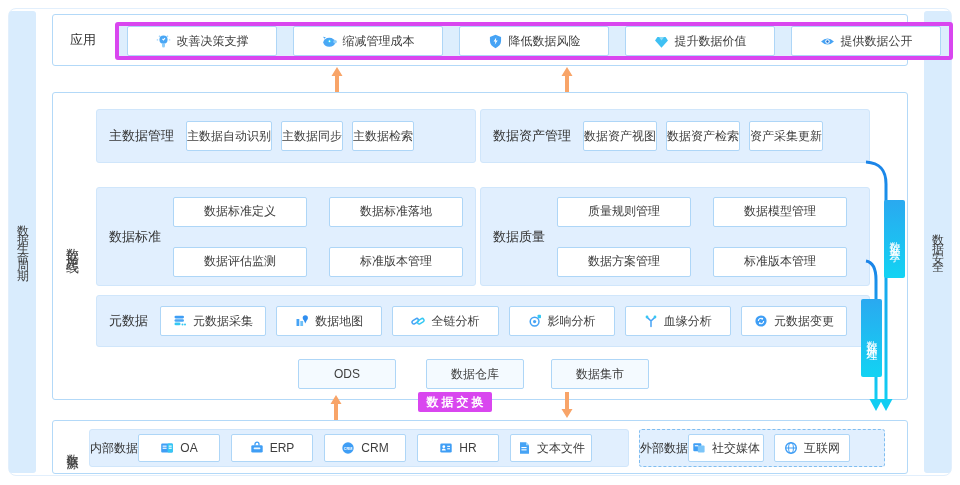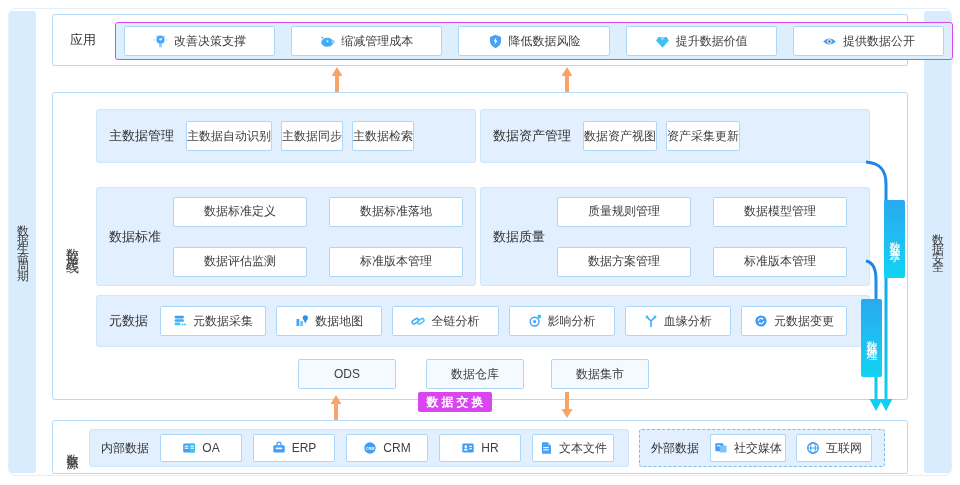--- a/index.html
+++ b/index.html
@@ -21,21 +21,21 @@
   .bus-box { left:52px; top:92px; width:856px; height:308px; }
   .src-box { left:52px; top:420px; width:856px; height:54px; }
 
   .side-label { position:absolute; left:0; top:0; width:60px; height:100%;
                 display:flex; align-items:center; justify-content:center;
                 font-size:13px; color:#333; }
   .vside { position:absolute; left:4px; top:0; width:30px; height:100%;
            display:flex; align-items:center; justify-content:center; }
   .vside .vtext { letter-spacing:4px; font-size:13px; }
 
-  .strip { position:absolute; background:#ddeefd; border:1px solid #d946ef; border-radius:3px;
+  .strip { position:absolute; background:#ddeefd; border:4px solid #d946ef; border-radius:3px;
            display:flex; align-items:center; }
   .app-strip { left:62px; top:7px; width:838px; height:38px; padding:0 8px; gap:16px; }
 
   .btn { background:#fff; border:1px solid #aed6f7; border-radius:2px;
          display:flex; align-items:center; justify-content:center; gap:6px;
          font-size:12px; color:#3e3e3e; height:30px; white-space:nowrap; cursor:pointer; }
   .app-btn { flex:1; }
 
   .panel { position:absolute; background:#e1effe; border:1px solid #d0e6fb; border-radius:3px;
            display:flex; align-items:center; }
@@ -68,21 +68,21 @@
   .badge { position:absolute; left:418px; top:392px; width:74px; height:20px;
            background:#d946ef; color:#fff; font-size:12px; font-weight:bold;
            letter-spacing:3px; display:flex; align-items:center; justify-content:center;
            border-radius:2px; padding-left:3px; }
 
   .src-vlabel { position:absolute; left:6px; top:0; width:26px; height:100%;
                 display:flex; align-items:center; justify-content:center; }
   .src-vlabel .vtext { letter-spacing:2px; }
   .int-panel { left:36px; top:8px; width:540px; height:38px; }
   .ext-panel { left:586px; top:8px; width:246px; height:38px; border:1px dashed #7fbdf0; }
-  .src-grp-label { font-size:12px; color:#333; margin:0 11px; flex:none; }
+  .src-grp-label { font-size:12px; color:#333; margin:0 0; flex:none; }
   .src-btn { width:82px; height:28px; margin-right:11px; }
   .ext-panel .src-btn { width:76px; margin-right:10px; }
 
   .ic { flex:none; display:block; }
 </style>
 </head>
 <body>
 
 <div class="stage">
 
@@ -157,20 +157,21 @@
     <div class="panel row1a">
       <span class="grp-label">主数据管理</span>
       <div class="btn">主数据自动识别</div>
       <div class="btn">主数据同步</div>
       <div class="btn">主数据检索</div>
     </div>
 
     <div class="panel row1b">
       <span class="grp-label">数据资产管理</span>
       <div class="btn">数据资产视图</div>
+      <div class="btn">数据资产检索</div>
       <div class="btn">资产采集更新</div>
     </div>
 
     <div class="panel row2a">
       <span class="grp-label">数据标准</span>
       <div class="grid2">
         <div class="btn">数据标准定义</div>
         <div class="btn">数据标准落地</div>
         <div class="btn">数据评估监测</div>
         <div class="btn">标准版本管理</div>

